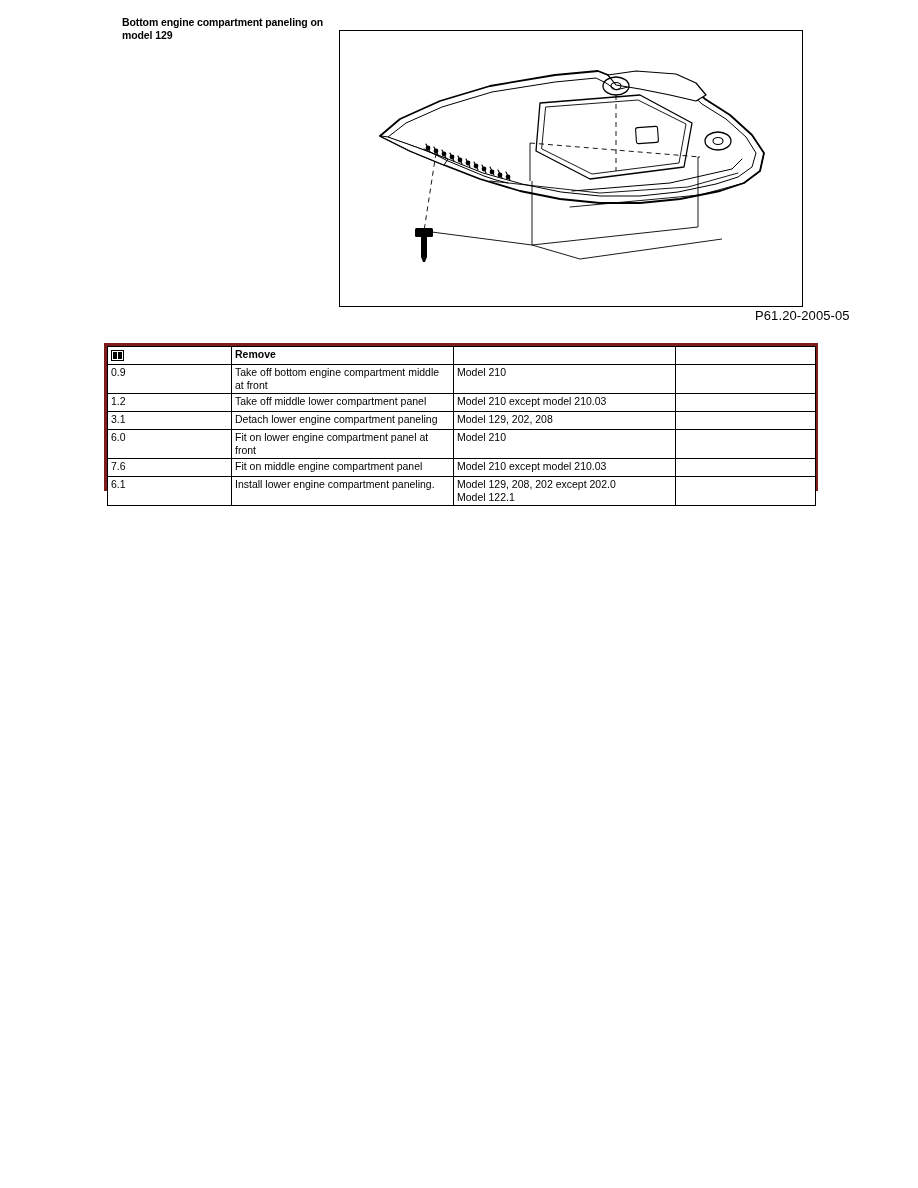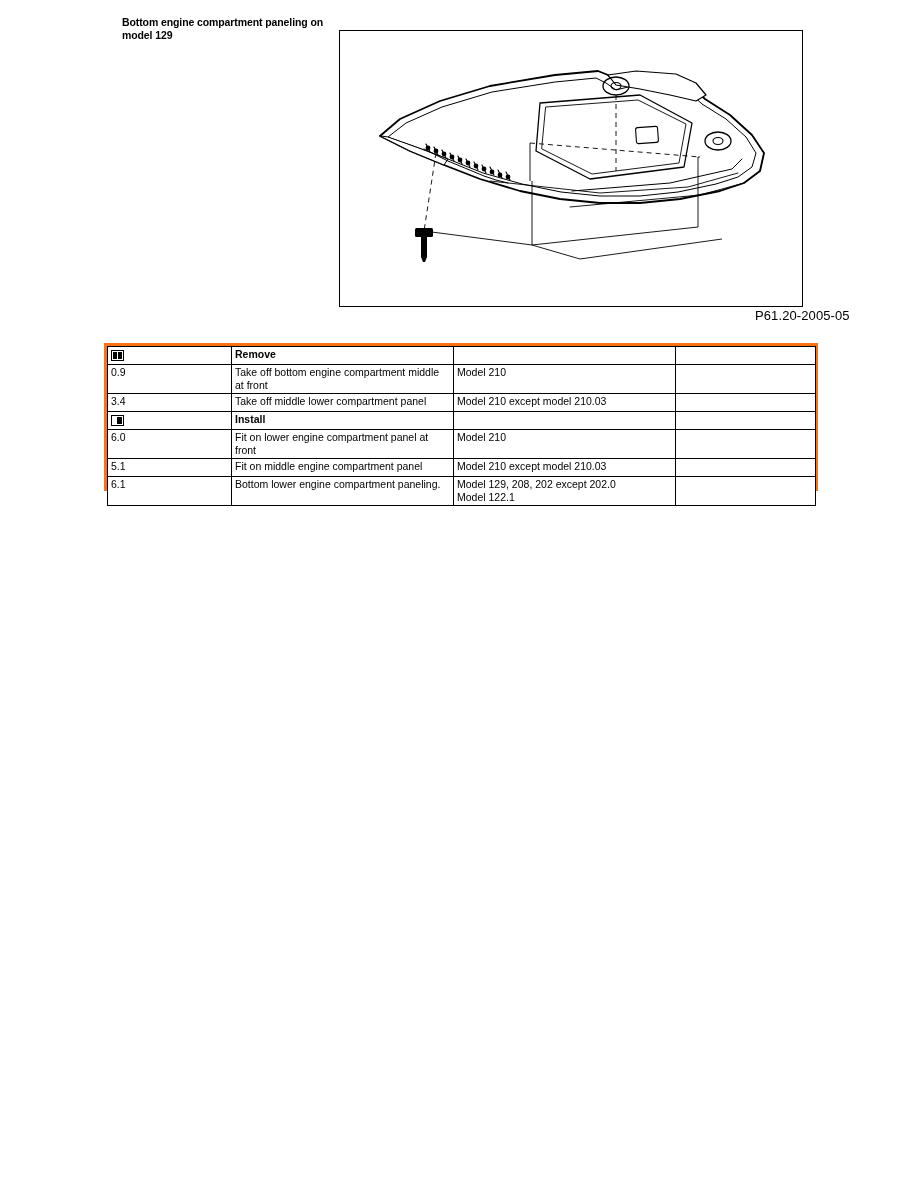--- a/index.html
+++ b/index.html
@@ -54,21 +54,21 @@
     margin-left: 29px;
   }
 
   
   .table-wrap {
     position: absolute;
     left: 104px;
     top: 343px;
     width: 714px;
     height: 148px;
-    background: #f97316;
+    background: #7f1d1d;
     padding: 3px;
     box-sizing: border-box;
   }
   table.steps {
     border-collapse: collapse;
     width: 100%;
     background: #ffffff;
     table-layout: fixed;
   }
   table.steps td {
@@ -225,46 +225,46 @@
         <td></td>
         <td></td>
       </tr>
       <tr>
         <td>0.9</td>
         <td class="two-line">Take off bottom engine compartment middle at front</td>
         <td>Model 210</td>
         <td></td>
       </tr>
       <tr>
-        <td>3.4</td>
+        <td>1.2</td>
         <td>Take off middle lower compartment panel</td>
         <td>Model 210 except model 210.03</td>
         <td></td>
       </tr>
       <tr>
-        <td><span class="sym half"></span></td>
-        <td class="hdr">Install</td>
-        <td></td>
+        <td>3.1</td>
+        <td>Detach lower engine compartment paneling</td>
+        <td>Model 129, 202, 208</td>
         <td></td>
       </tr>
       <tr>
         <td>6.0</td>
         <td class="two-line">Fit on lower engine compartment panel at front</td>
         <td>Model 210</td>
         <td></td>
       </tr>
       <tr>
-        <td>5.1</td>
+        <td>7.6</td>
         <td>Fit on middle engine compartment panel</td>
         <td>Model 210 except model 210.03</td>
         <td></td>
       </tr>
       <tr>
         <td>6.1</td>
-        <td>Bottom lower engine compartment paneling.</td>
+        <td>Install lower engine compartment paneling.</td>
         <td>
           <div>Model 129, 208, 202 except 202.0</div>
           <div>Model 122.1</div>
         </td>
         <td></td>
       </tr>
     </tbody>
   </table>
 </div>
 

